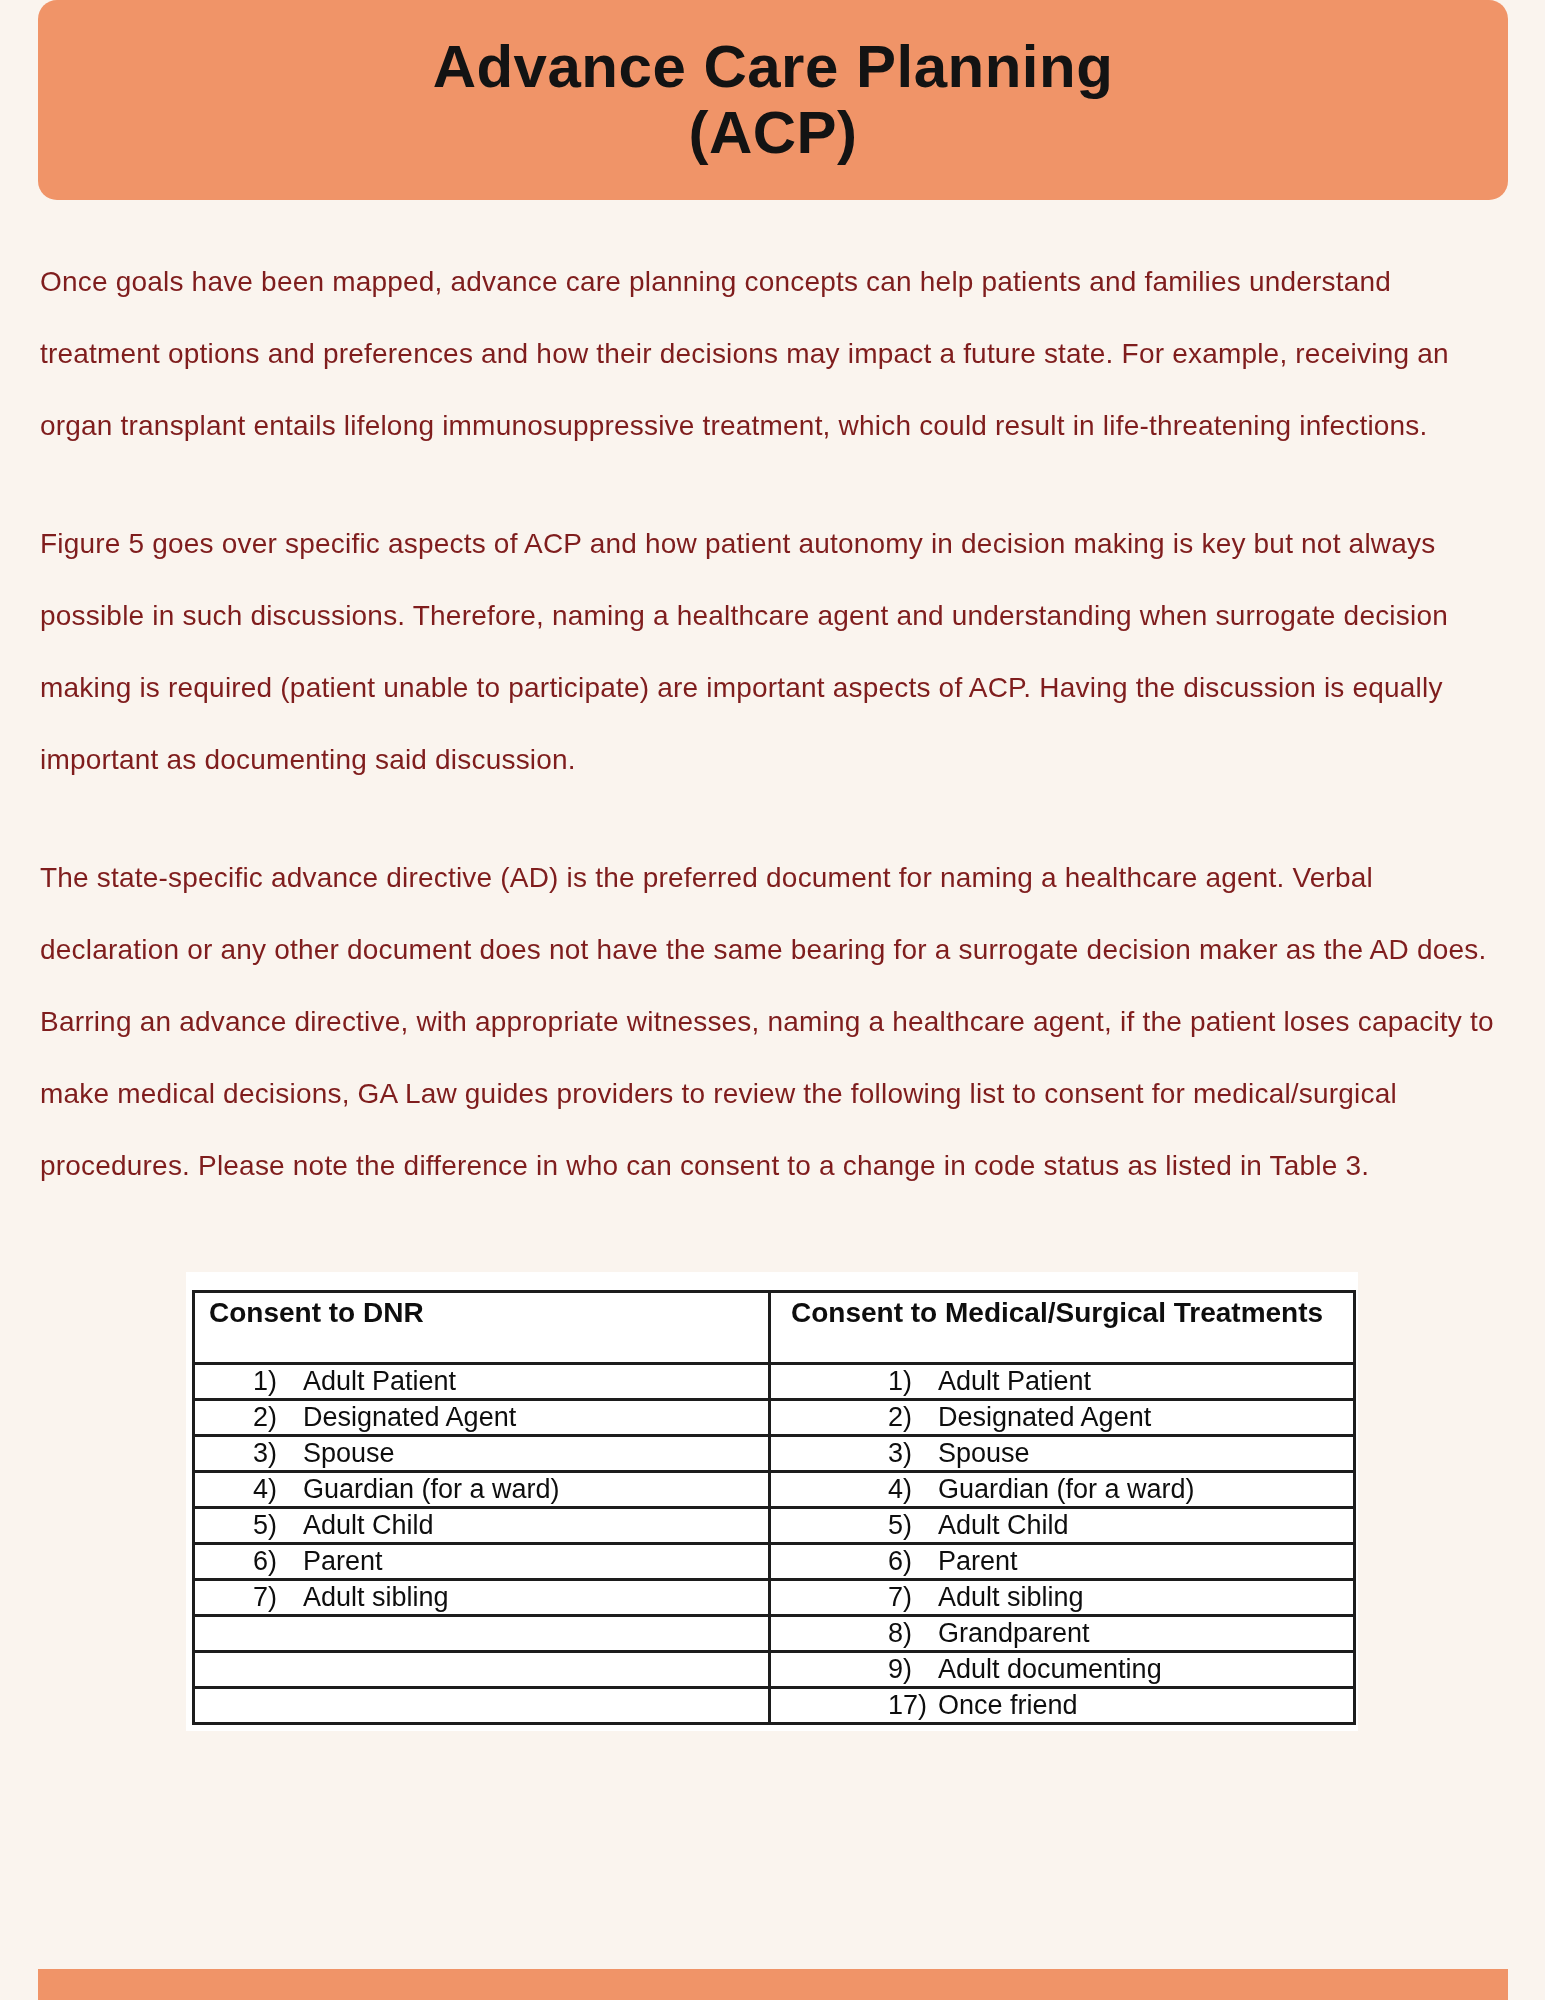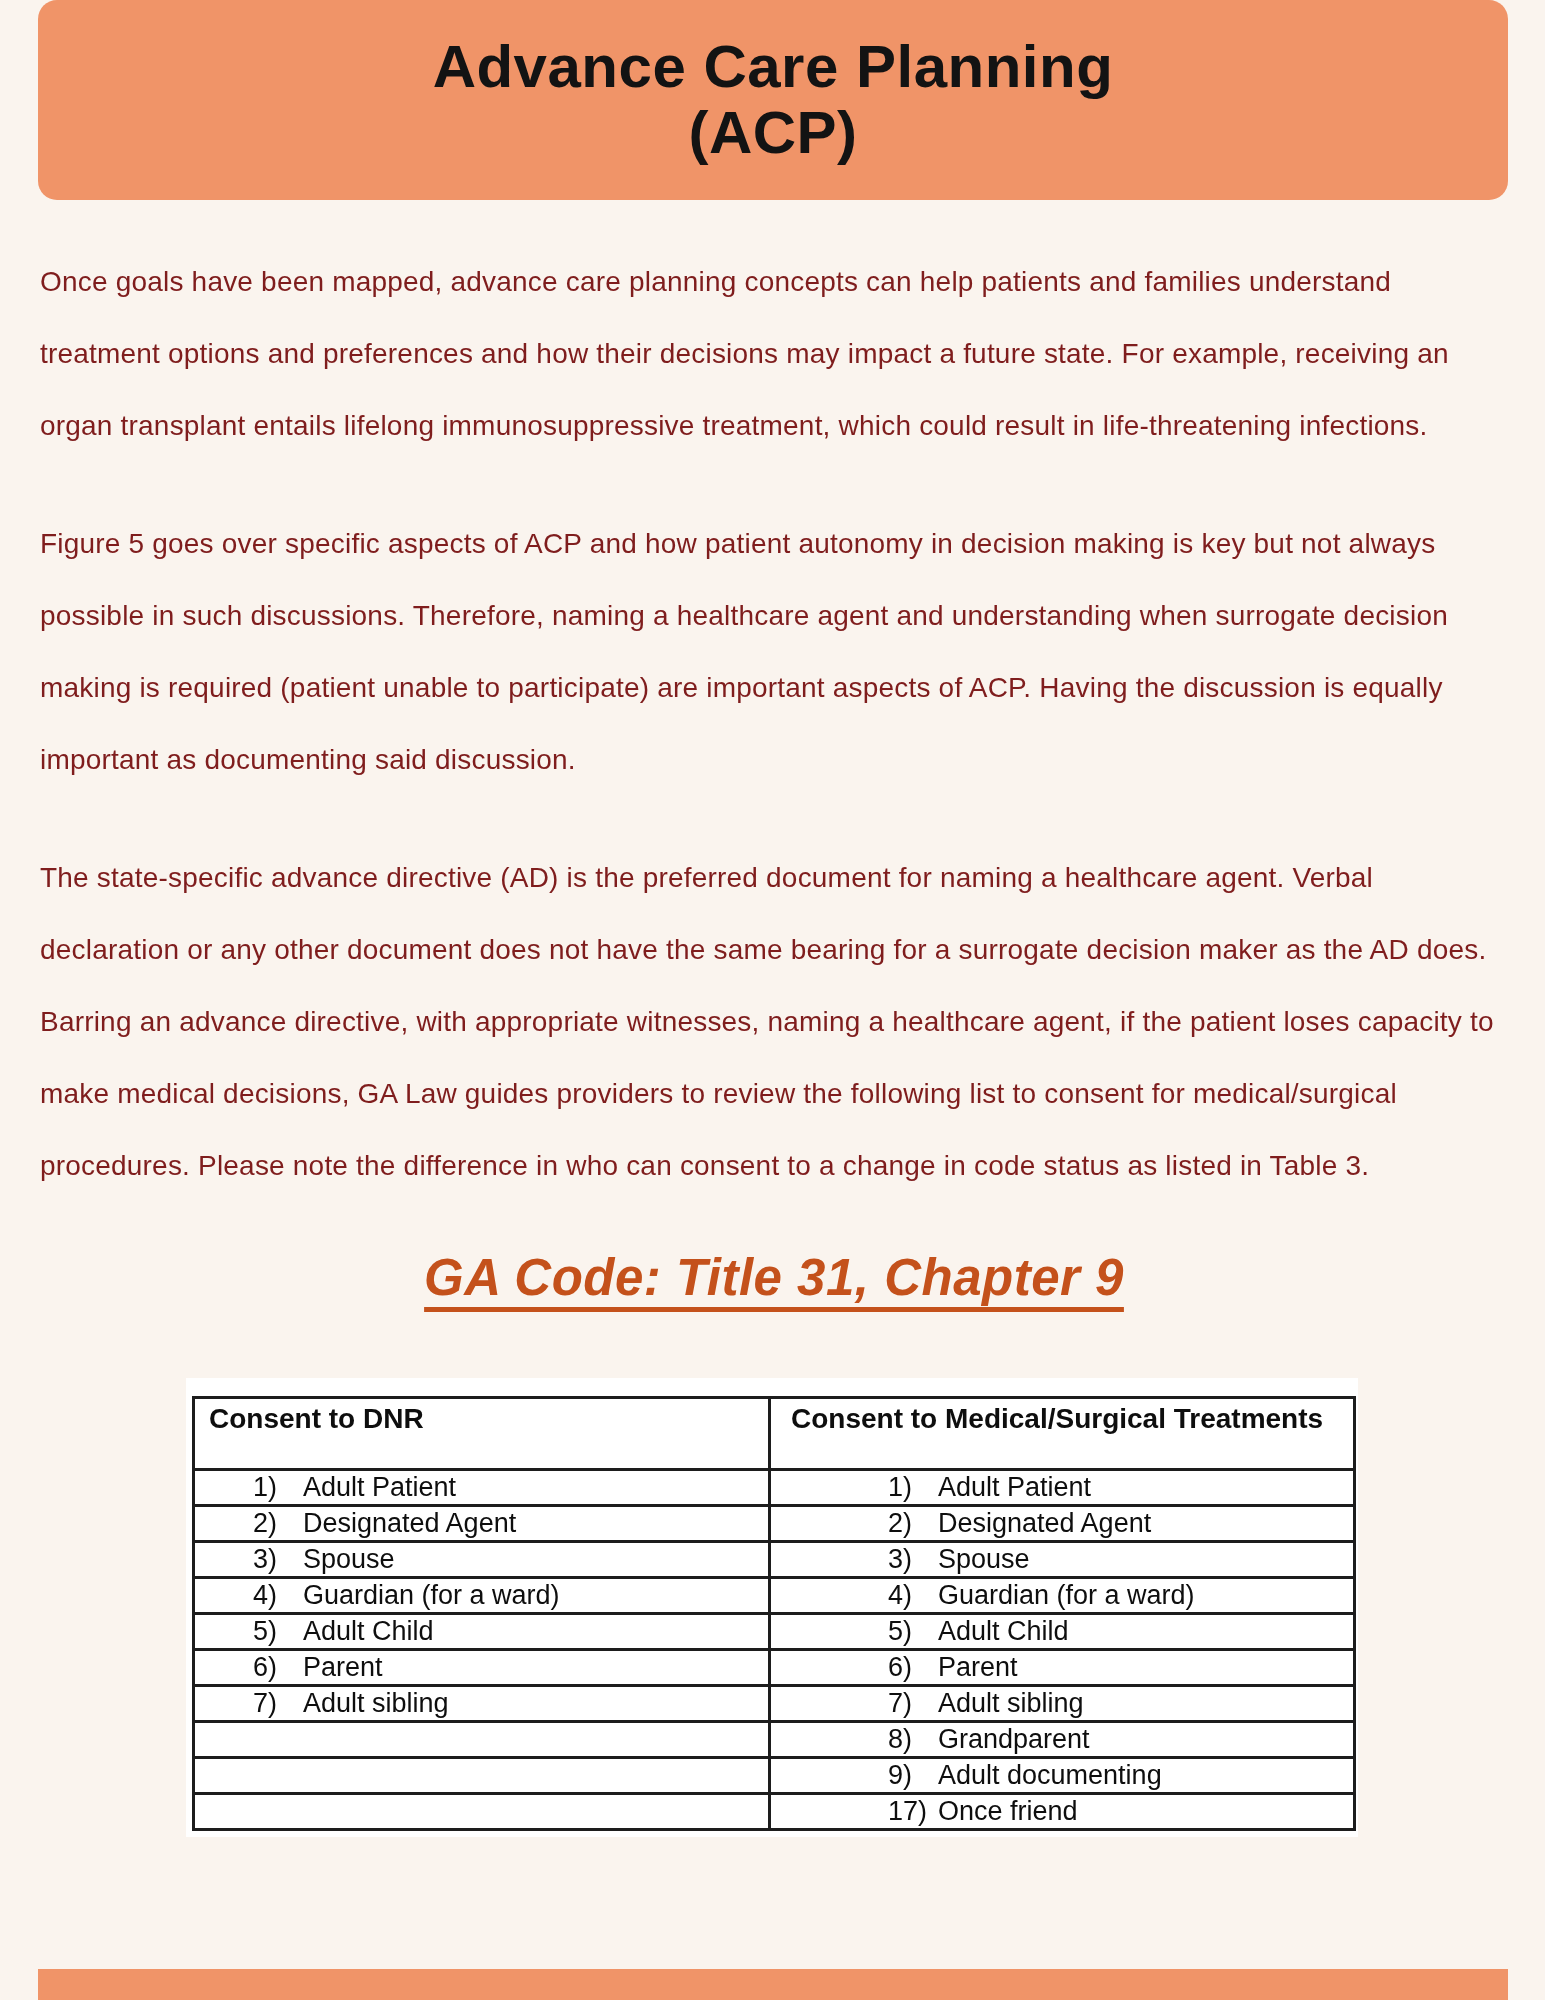--- a/index.html
+++ b/index.html
@@ -140,21 +140,20 @@
       <span>Advance Care Planning</span><br>
       <span>(ACP)</span>
     </h1>
   </header>
 
   <main class="content">
     <p>Once goals have been mapped, advance care planning concepts can help patients and families understand treatment options and preferences and how their decisions may impact a future state. For example, receiving an organ transplant entails lifelong immunosuppressive treatment, which could result in life-threatening infections.</p>
     <p>Figure 5 goes over specific aspects of ACP and how patient autonomy in decision making is key but not always possible in such discussions. Therefore, naming a healthcare agent and understanding when surrogate decision making is required (patient unable to participate) are important aspects of ACP. Having the discussion is equally important as documenting said discussion.</p>
     <p>The state-specific advance directive (AD) is the preferred document for naming a healthcare agent. Verbal declaration or any other document does not have the same bearing for a surrogate decision maker as the AD does. Barring an advance directive, with appropriate witnesses, naming a healthcare agent, if the patient loses capacity to make medical decisions, GA Law guides providers to review the following list to consent for medical/surgical procedures. Please note the difference in who can consent to a change in code status as listed in Table 3.</p>
 
-    <a class="ga-link">GA Code: Title 31, Chapter 9</a>
 
     <div class="table-wrap">
       <table class="consent">
         <colgroup>
           <col style="width:576px">
           <col style="width:585px">
         </colgroup>
         <thead>
           <tr>
             <th class="left-h">Consent to DNR</th>

